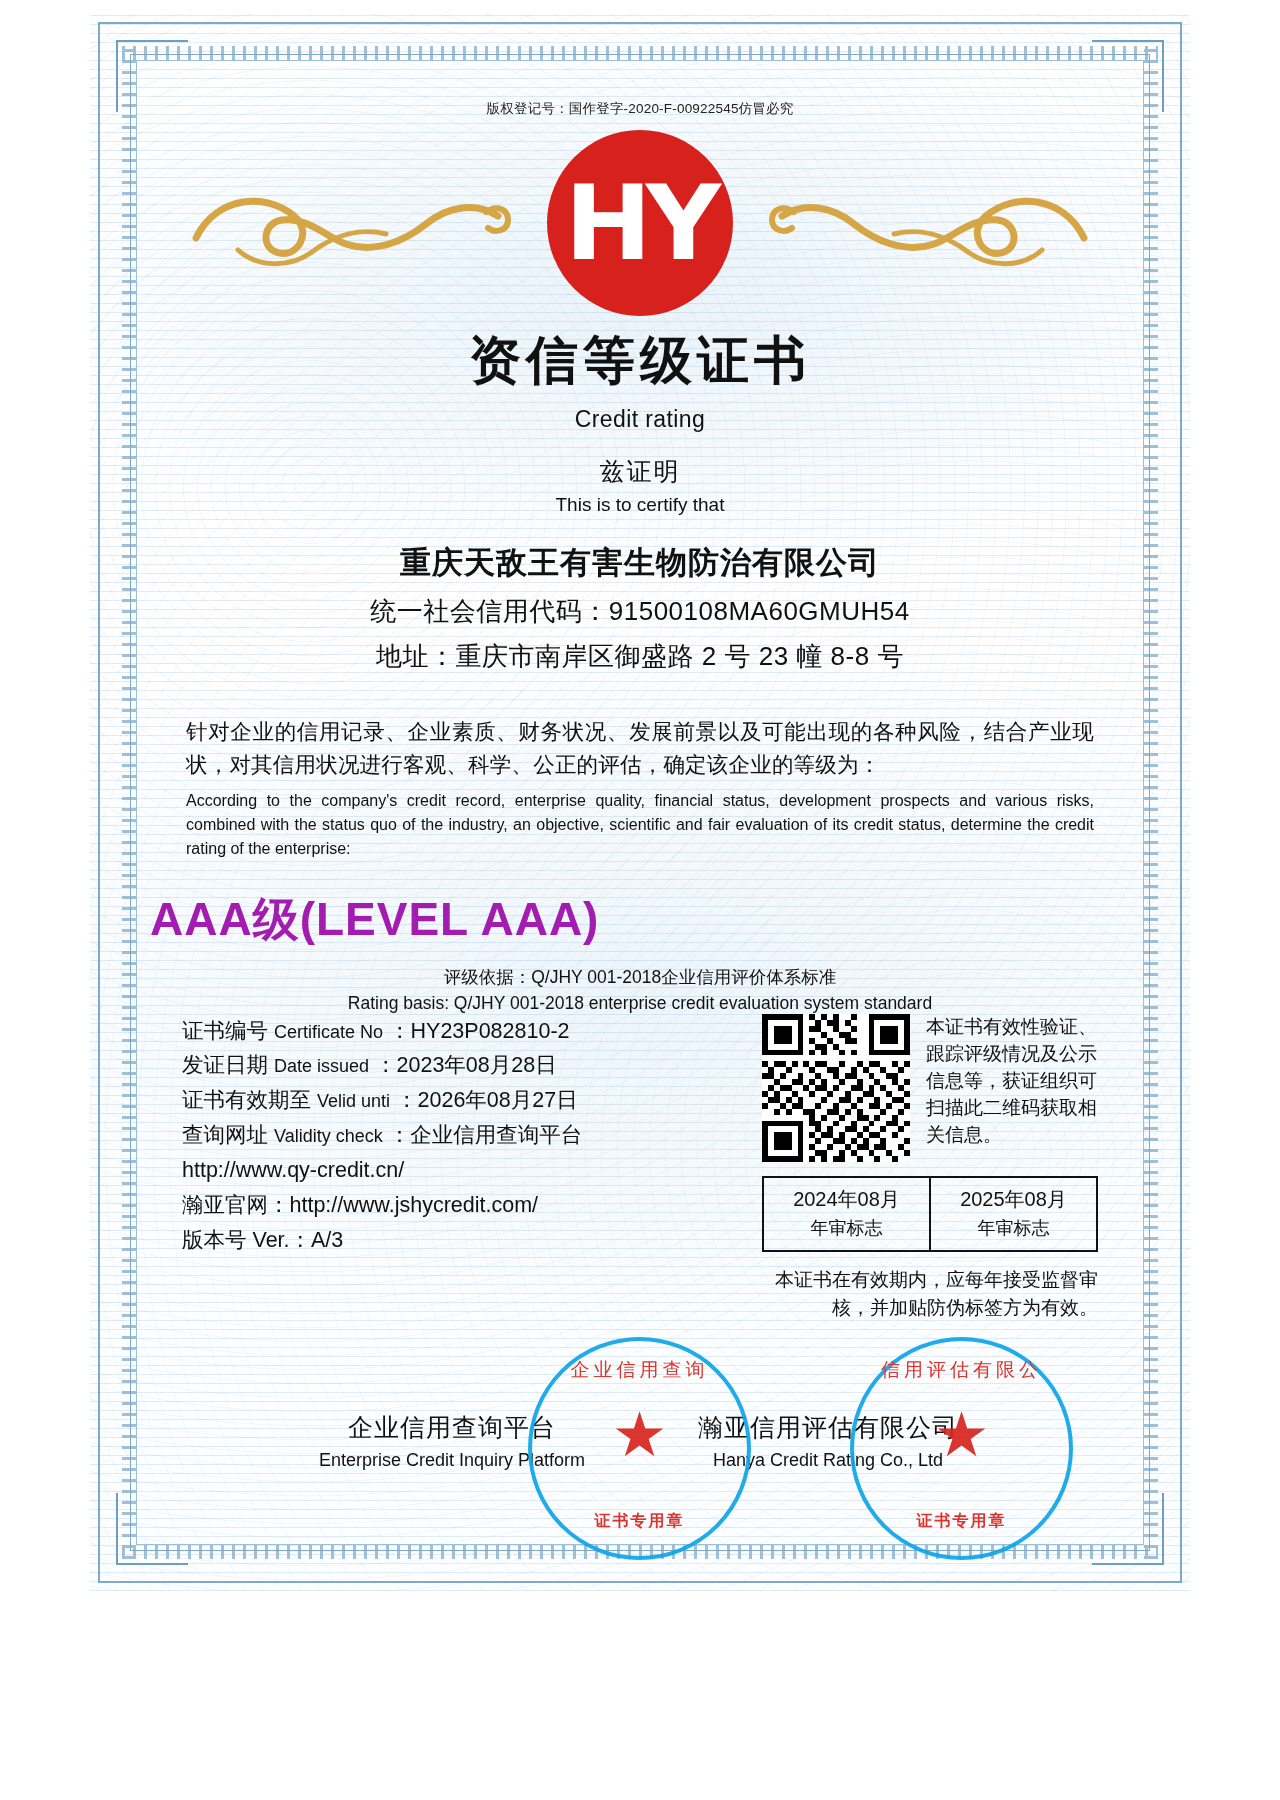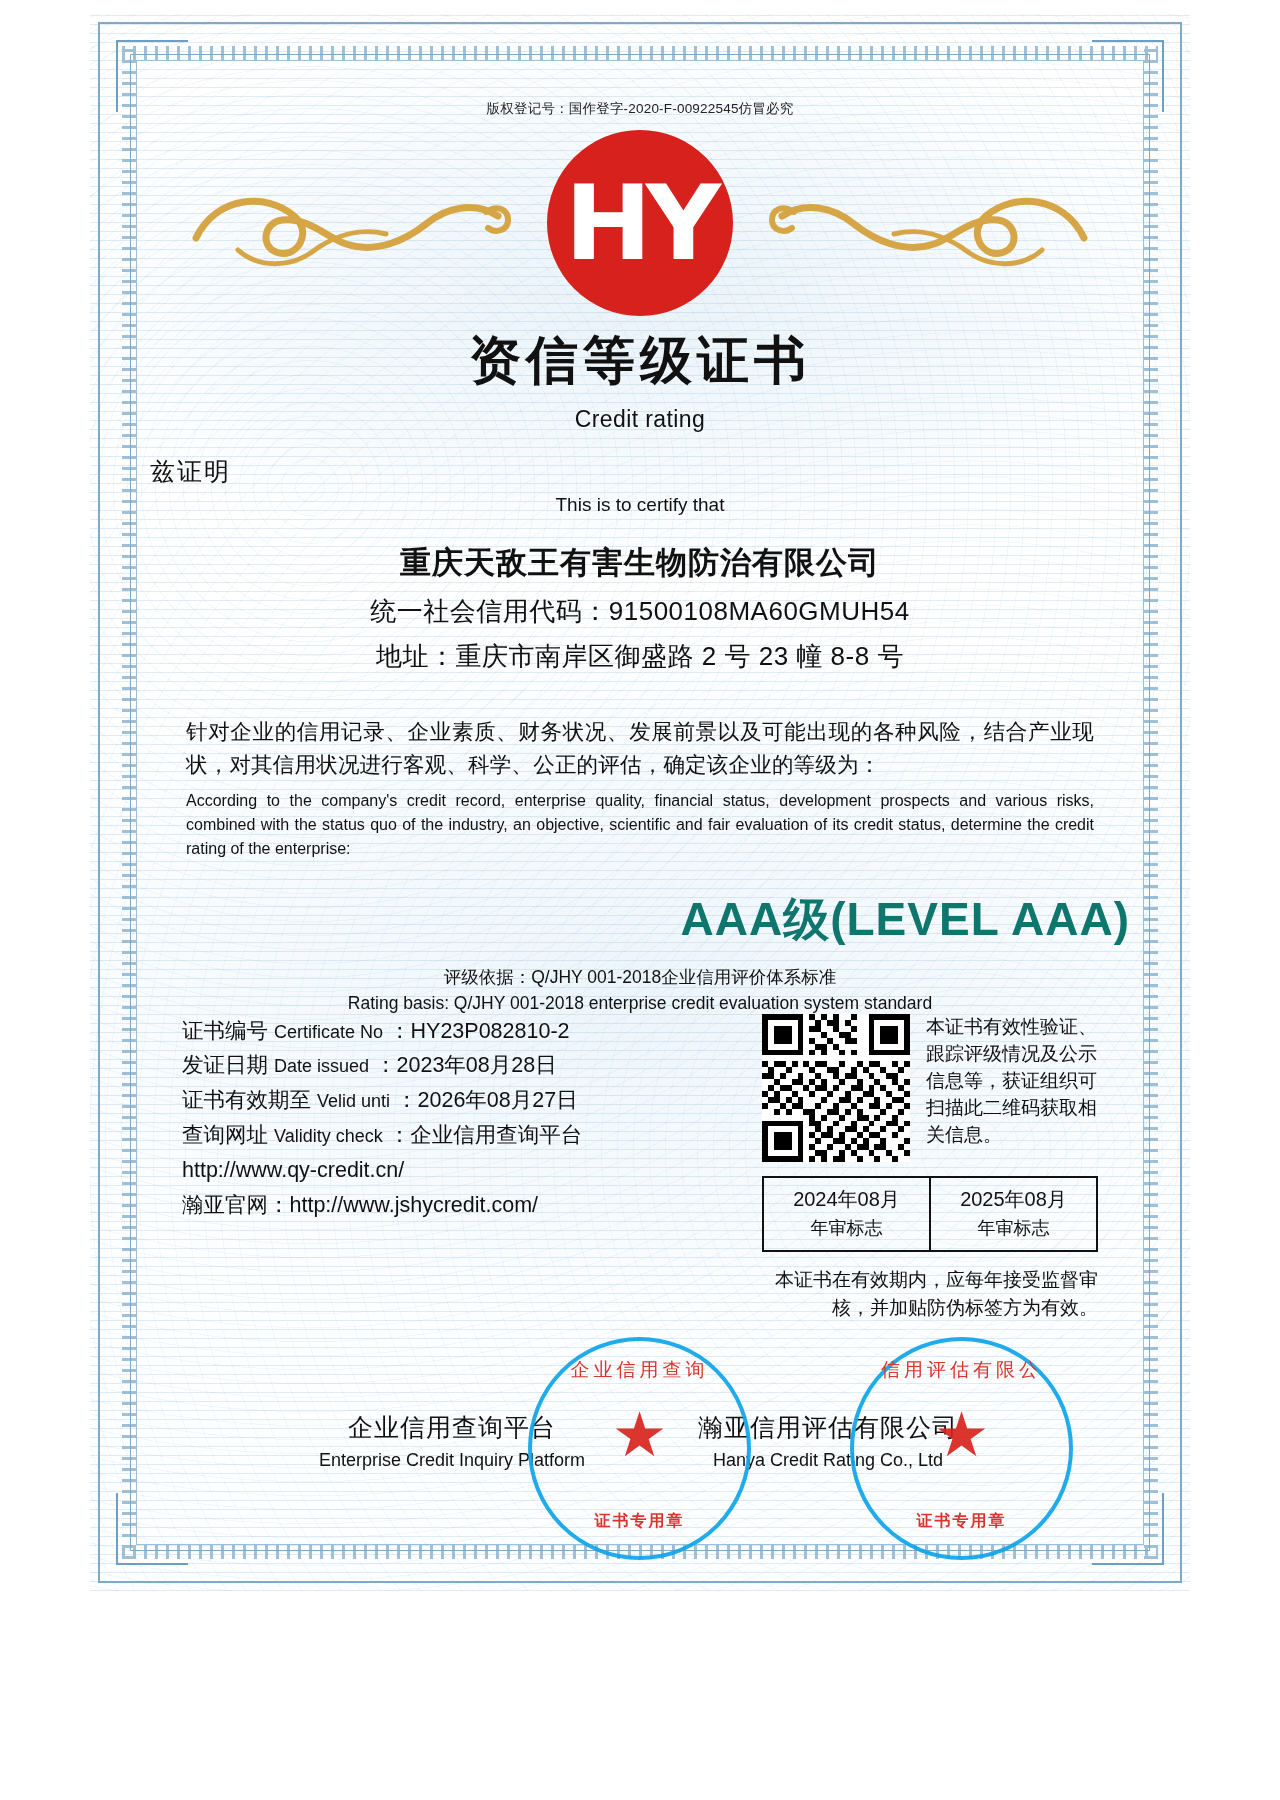--- a/index.html
+++ b/index.html
@@ -156,20 +156,21 @@
     margin-top: 2px;
   }
   .title-en {
     text-align: center;
     font-size: 23px;
     color: #111;
     margin-top: 10px;
     letter-spacing: .4px;
   }
   .certify-cn {
+    text-align: center;
     font-size: 25px;
     color: #111;
     margin-top: 22px;
     letter-spacing: 2px;
   }
   .certify-en {
     text-align: center;
     font-size: 19px;
     color: #111;
     margin-top: 6px;
@@ -204,24 +205,24 @@
   }
   .para-en {
     font-size: 16px;
     line-height: 1.5;
     color: #111;
     margin-top: 6px;
     text-align: justify;
   }
 
   .level {
-    text-align: right;
+    text-align: left;
     font-size: 46px;
     font-weight: bold;
-    color: #0f766e;
+    color: #a21caf;
     margin-top: 28px;
     letter-spacing: 1px;
   }
   .basis-cn {
     text-align: center;
     font-size: 17.5px;
     color: #111;
     margin-top: 14px;
   }
   .basis-en {
@@ -439,20 +440,21 @@
           <span class="en">Velid unti</span>
           <span>：2026年08月27日</span>
         </div>
         <div class="detail-line">
           <span>查询网址</span>
           <span class="en">Validity check</span>
           <span>：企业信用查询平台</span>
         </div>
         <div class="detail-line">http://www.qy-credit.cn/</div>
         <div class="detail-line">瀚亚官网：http://www.jshycredit.com/</div>
+        <div class="detail-line">版本号 Ver.：A/3</div>
       </div>
 
       <div class="details-right">
         <div class="qr-row">
           <svg class="qr" viewBox="0 0 25 25" xmlns="http://www.w3.org/2000/svg" shape-rendering="crispEdges">
             <rect width="25" height="25" fill="#ffffff"></rect>
             <g fill="#000000">
               <rect x="0" y="0" width="7" height="1"></rect>
                 <rect x="0" y="6" width="7" height="1"></rect>
               <rect x="0" y="0" width="1" height="7"></rect>

